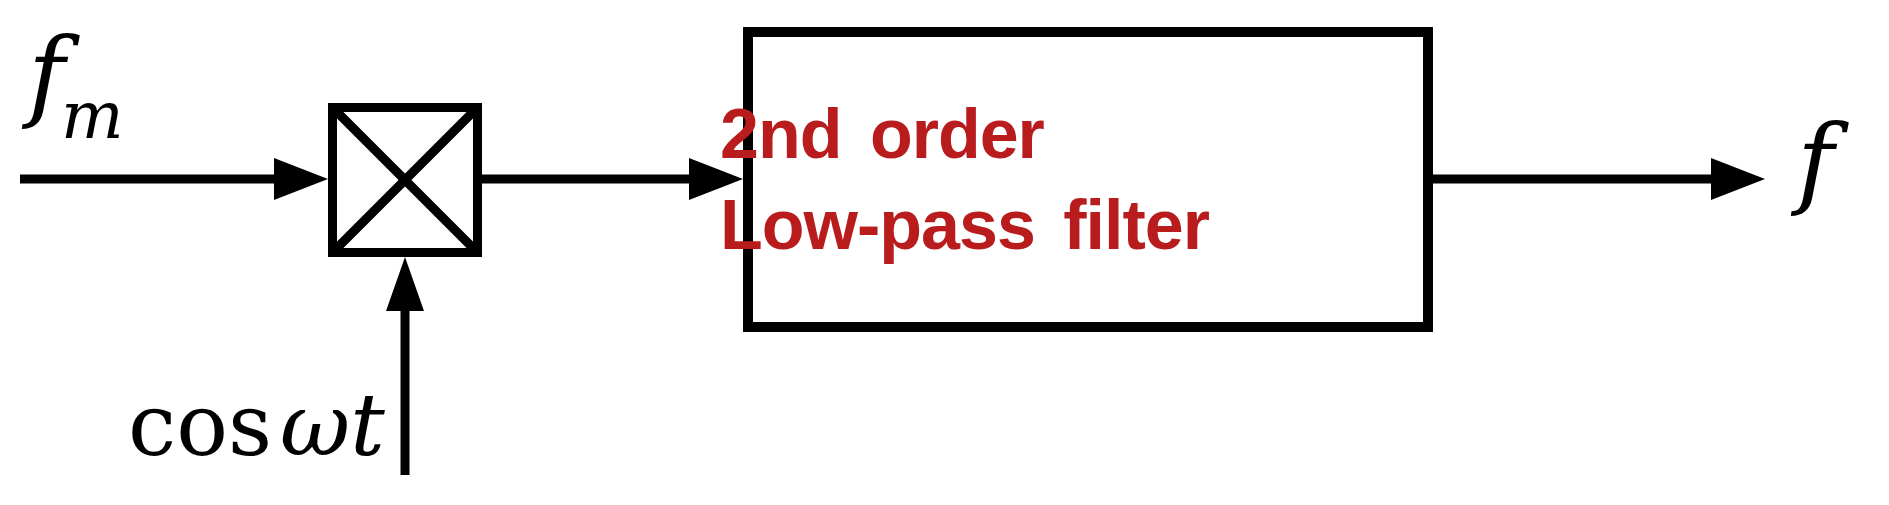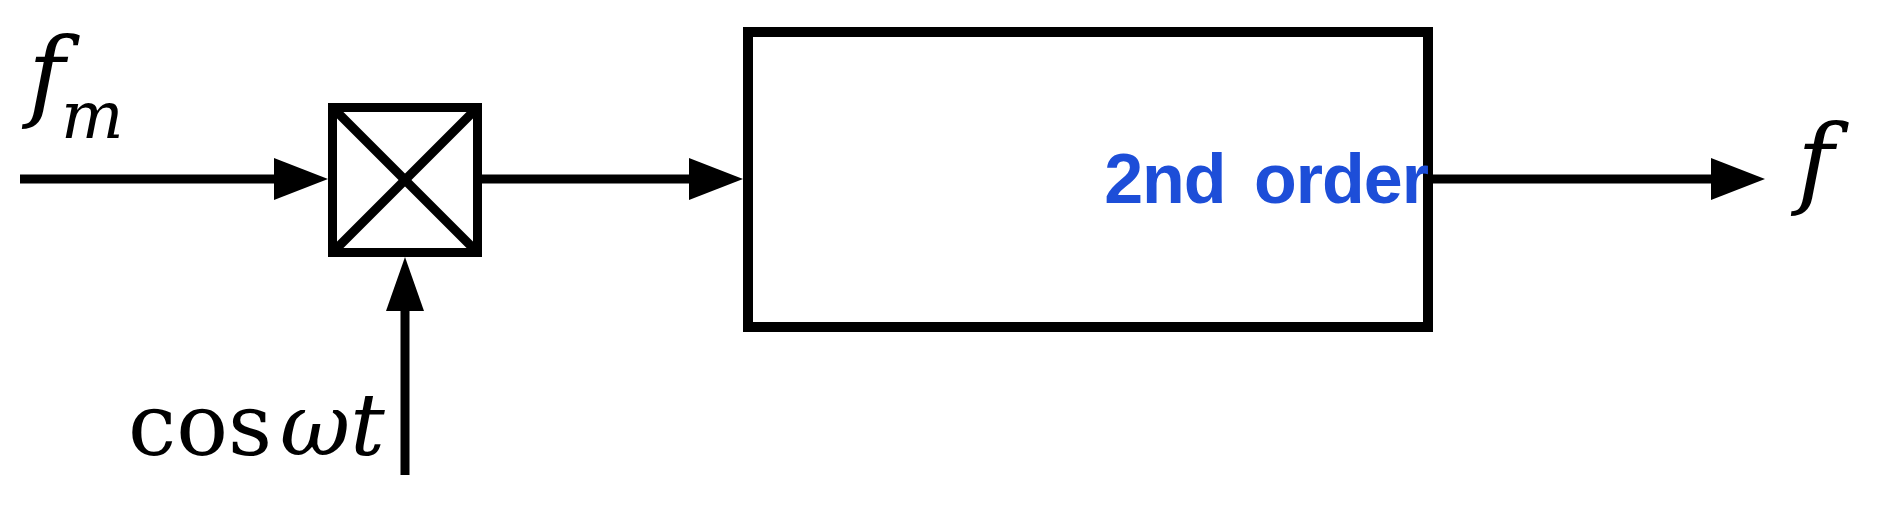--- a/index.html
+++ b/index.html
@@ -48,29 +48,29 @@
     margin-left: 8px;
   }
   #output-label {
     left: 1797px;
     top: 103px;
     font-size: 100px;
     font-style: italic;
   }
   .filter-label {
     position: absolute;
-    left: 748px;
+    left: 720px;
     top: 32px;
     width: 680px;
     height: 295px;
     display: flex;
     flex-direction: column;
     justify-content: center;
-    align-items: flex-end;
-    color: #1d4ed8;
+    align-items: flex-start;
+    color: #b91c1c;
     font-family: "Liberation Sans", sans-serif;
     font-weight: 700;
     font-size: 70px;
     line-height: 1.3;
     letter-spacing: -1px;
     word-spacing: 10px;
     text-align: center;
     white-space: nowrap;
   }
 </style>
@@ -113,19 +113,20 @@
   <div class="math-label" id="input-label">
     <span>f</span><span class="sub">m</span>
   </div>
 
   <div class="math-label" id="carrier-label">
     <span>cos</span><span class="var">ωt</span>
   </div>
 
   <div class="filter-label">
     <span>2nd order</span>
+    <span>Low-pass filter</span>
   </div>
 
   <div class="math-label" id="output-label">
     <span>f</span>
   </div>
 
 </div>
 
 </body></html>

